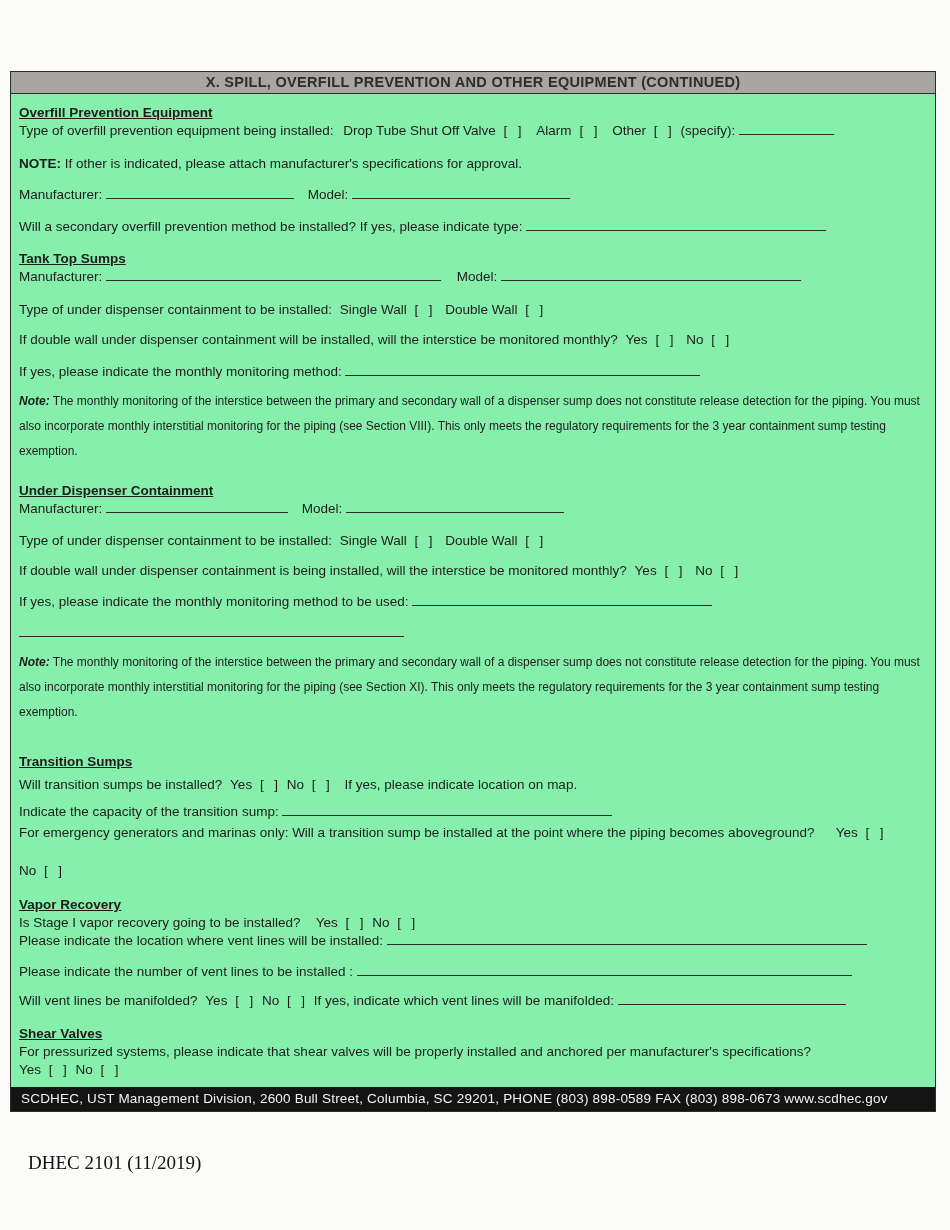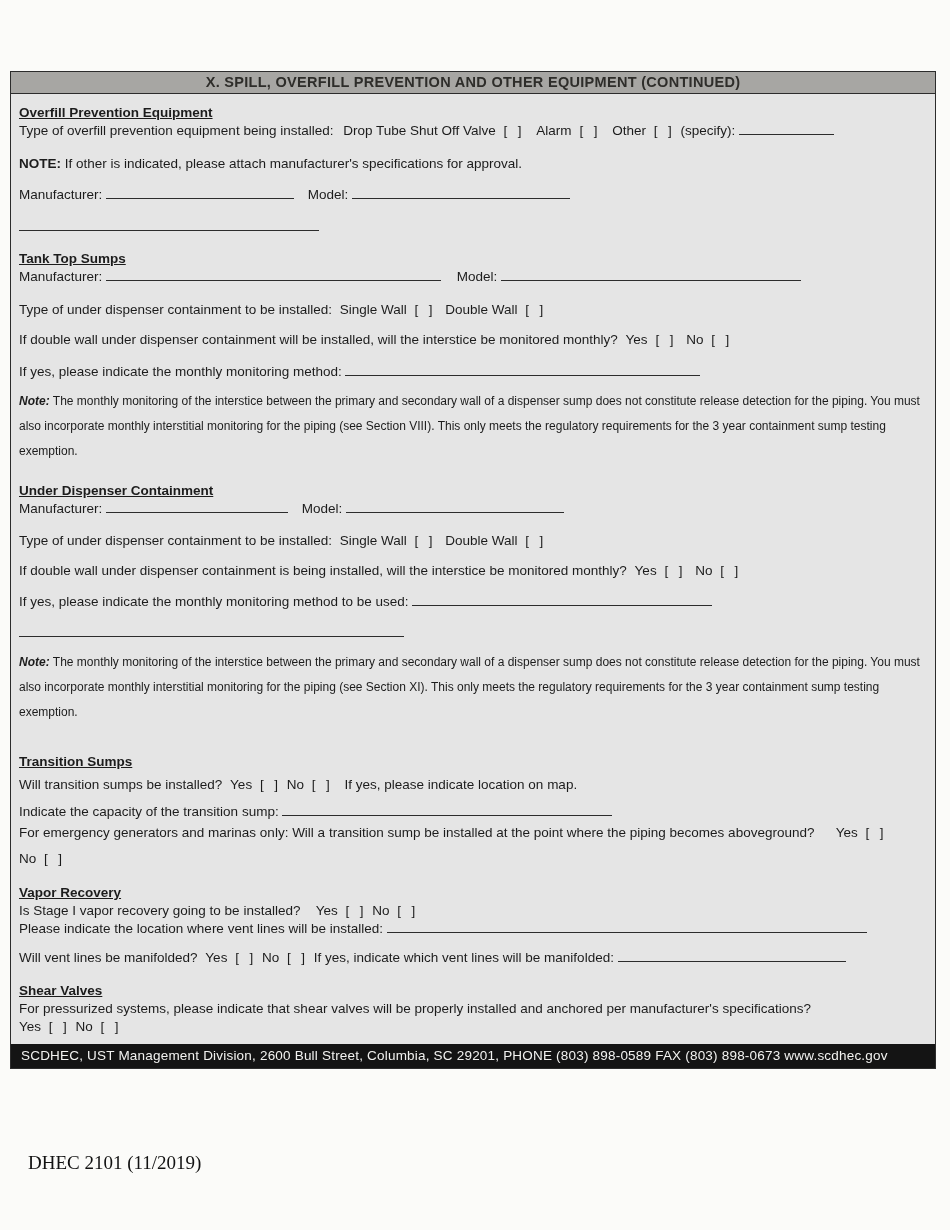--- a/index.html
+++ b/index.html
@@ -6,21 +6,21 @@
   html,body { width:950px; height:1230px; }
   body {
     background:#fbfbf9;
     font-family:"Liberation Sans", sans-serif;
     color:#1c1c1c;
     position:relative;
     overflow:hidden;
   }
   .sheet {
     position:absolute; left:10px; top:71px; width:926px;
-    border:1.5px solid #2c2c2c; background:#e5e5e5;
+    border:1.5px solid #2c2c2c; background:#86efac;
   }
   .bar-header {
     background:#a7a6a3; border-bottom:1.5px solid #2c2c2c;
     text-align:center; font-weight:bold; font-size:14.5px;
     color:#2e2d2a; padding:2px 0 3px; letter-spacing:.3px;
   }
   .content { padding:10px 12px 8px 8px; }
   .line { font-size:13.5px; line-height:18px; }
   .sec-title { font-weight:bold; text-decoration:underline; font-size:13.5px; line-height:18px; }
   .blank {
@@ -68,20 +68,21 @@
       <span class="nbold">NOTE:</span>
       <span>If other is indicated, please attach manufacturer's specifications for approval.</span>
     </div>
     <div class="line" style="margin-top:13px;">
       <span>Manufacturer:</span>
       <span class="blank" style="width:188px;"></span>
       <span style="margin-left:10px;">Model:</span>
       <span class="blank" style="width:218px;"></span>
     </div>
     <div class="line" style="margin-top:14px;">
+      <span>Will a secondary overfill prevention method be installed? If yes, please indicate type:</span>
       <span class="blank" style="width:300px;"></span>
     </div>
 
     <div class="sec-title" style="margin-top:14px;">Tank Top Sumps</div>
     <div class="line">
       <span>Manufacturer:</span>
       <span class="blank" style="width:335px;"></span>
       <span style="margin-left:12px;">Model:</span>
       <span class="blank" style="width:300px;"></span>
     </div>
@@ -153,39 +154,43 @@
     <div class="line" style="margin-top:9px;">
       <span>Indicate the capacity of the transition sump:</span>
       <span class="blank" style="width:330px;"></span>
     </div>
     <div class="line" style="margin-top:3px;">
       <span>For emergency generators and marinas only: Will a transition sump be installed at the point where the piping becomes aboveground?</span>
       <span class="sp"></span>
       <span>Yes</span>
       <span class="cb">[  ]</span>
     </div>
-    <div class="line" style="margin-top:8px;">
+    <div class="line" style="margin-top:20px;">
       <span>No</span>
       <span class="cb">[  ]</span>
     </div>
 
     <div class="sec-title" style="margin-top:16px;">Vapor Recovery</div>
     <div class="line">
       <span>Is Stage I vapor recovery going to be installed?</span>
       <span class="sp" style="width:8px;"></span>
       <span>Yes</span>
       <span class="cb">[  ]</span>
       <span>No</span>
       <span class="cb">[  ]</span>
     </div>
 
     <div class="line">
       <span>Please indicate the location where vent lines will be installed:</span>
       <span class="blank" style="width:480px;"></span>
     </div>
+    <div class="line" style="margin-top:13px;">
+      <span>Please indicate the number of vent lines to be installed :</span>
+      <span class="blank" style="width:495px;"></span>
+    </div>
     <div class="line" style="margin-top:11px;">
       <span>Will vent lines be manifolded?</span>
       <span style="margin-left:4px;">Yes</span>
       <span class="cb">[  ]</span>
       <span>No</span>
       <span class="cb">[  ]</span>
       <span>If yes, indicate which vent lines will be manifolded:</span>
       <span class="blank" style="width:228px;"></span>
     </div>
 

